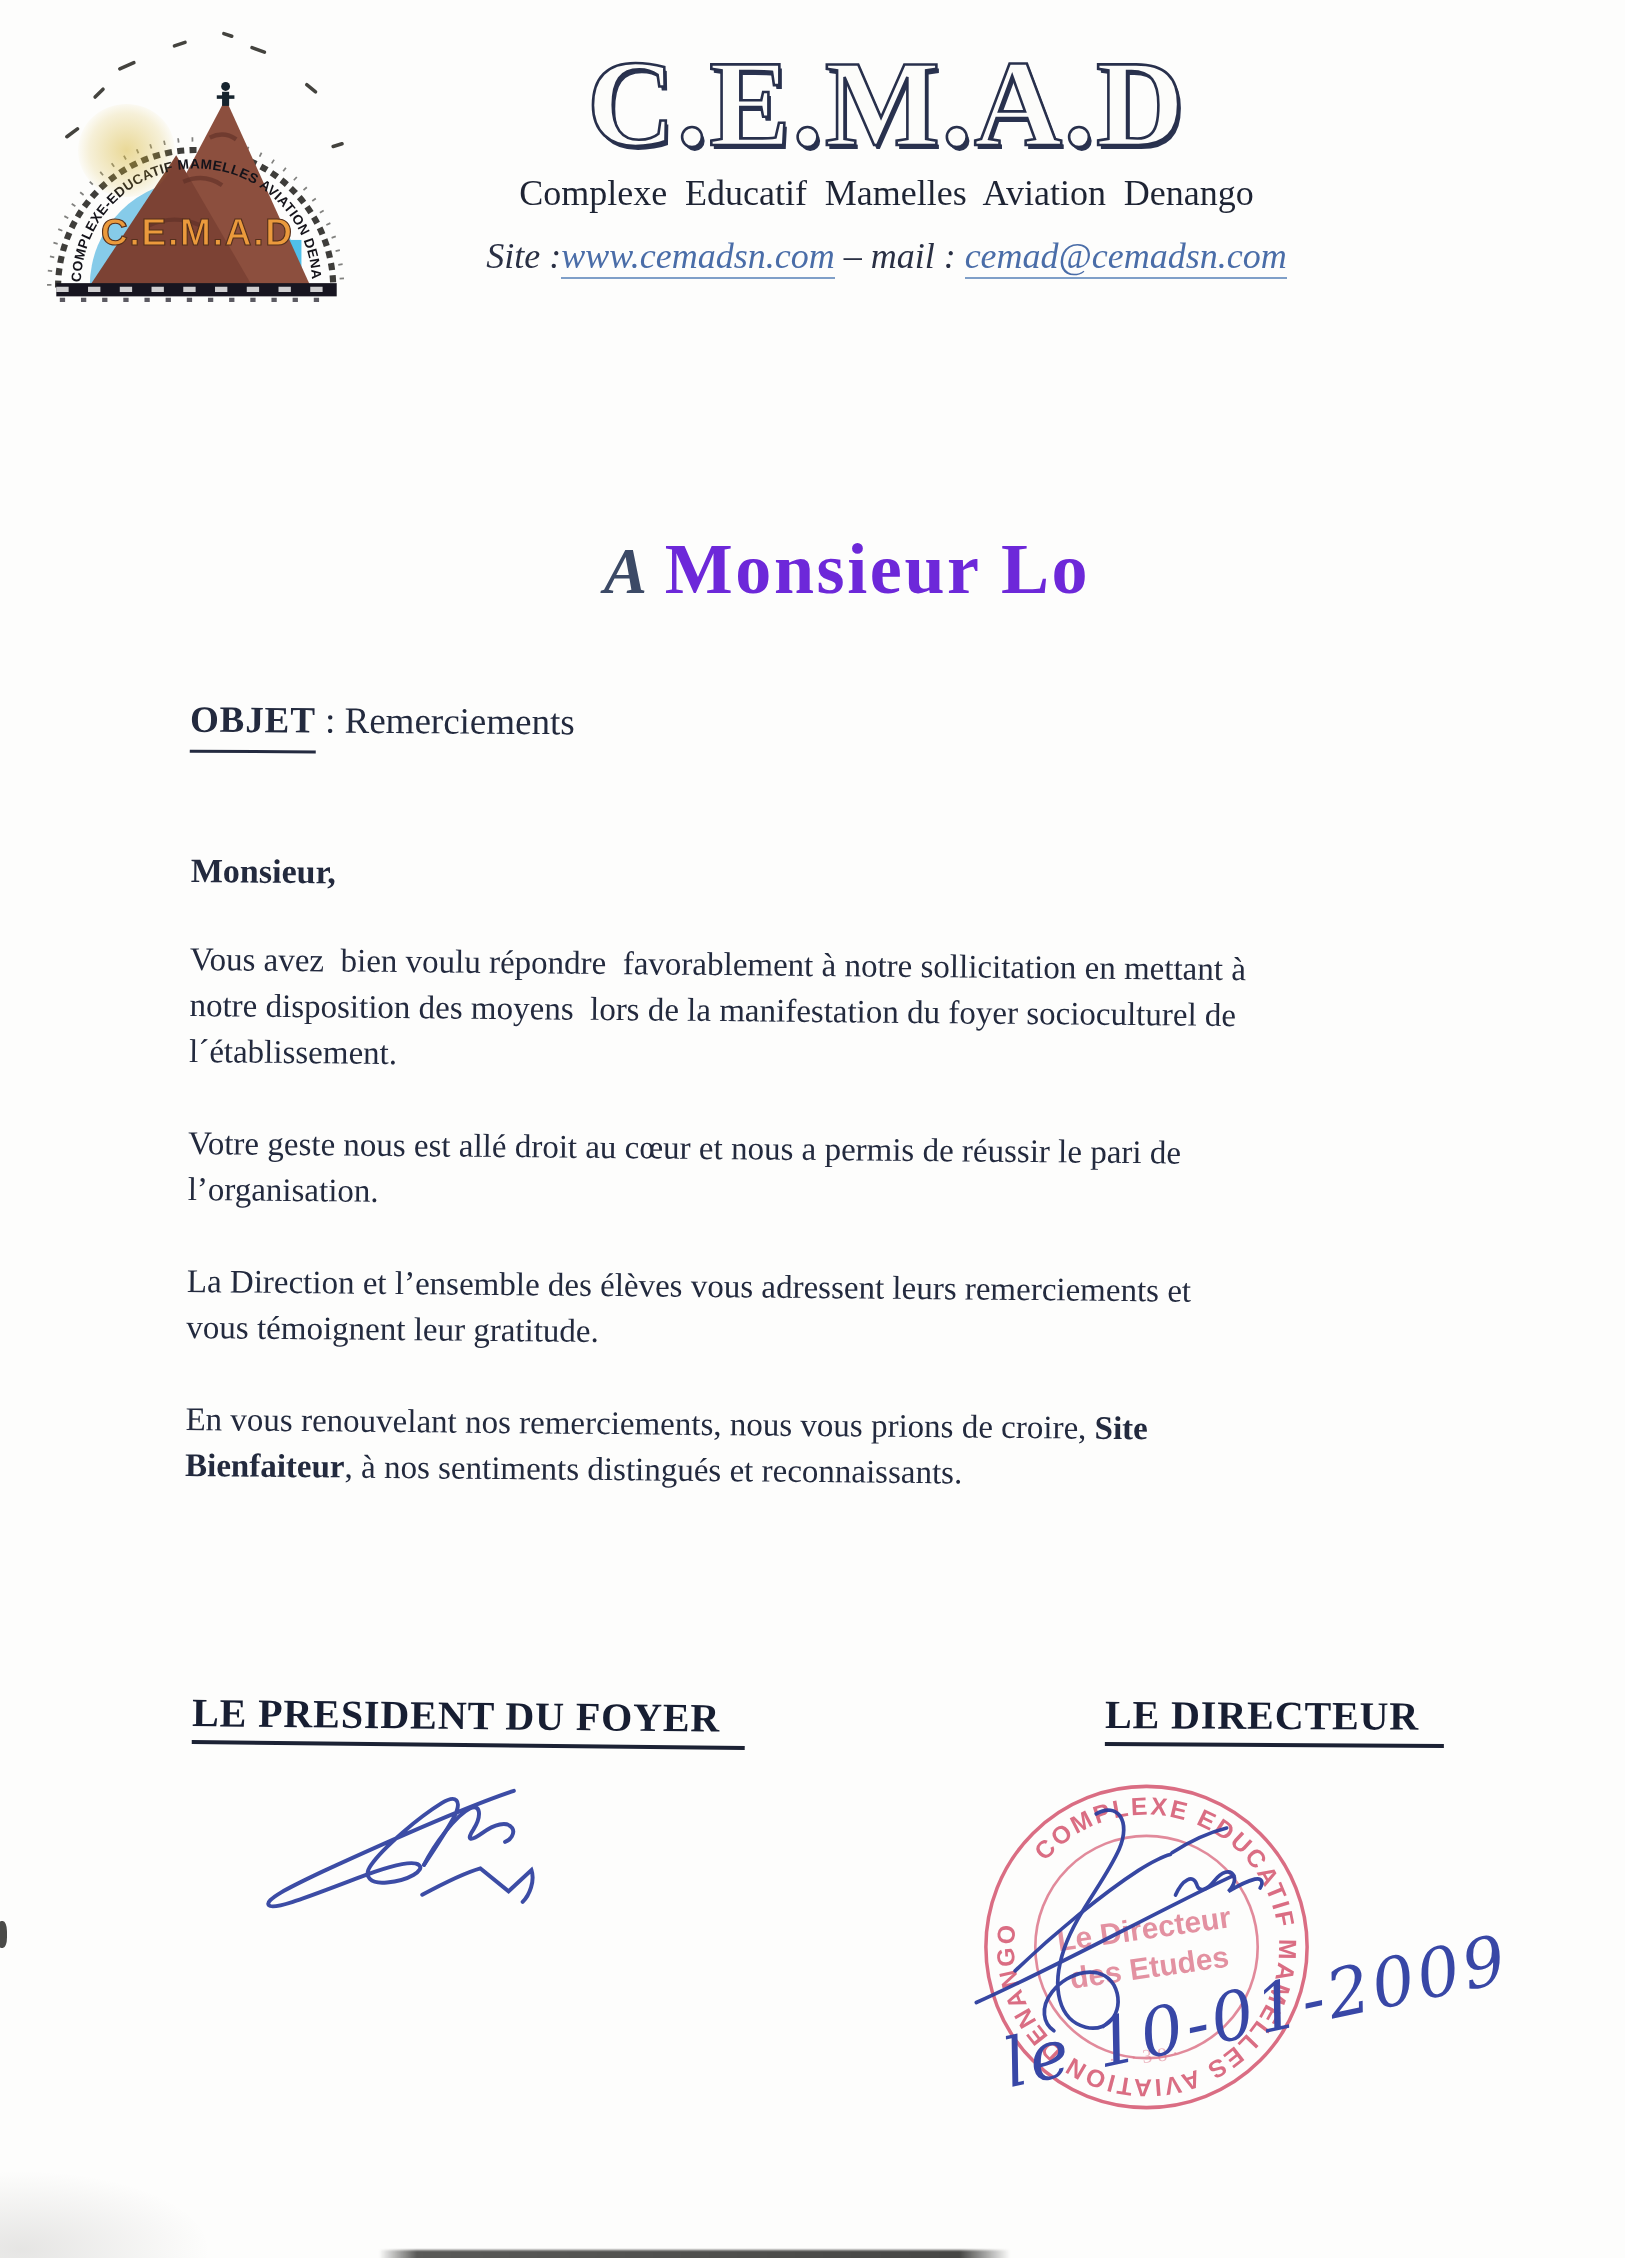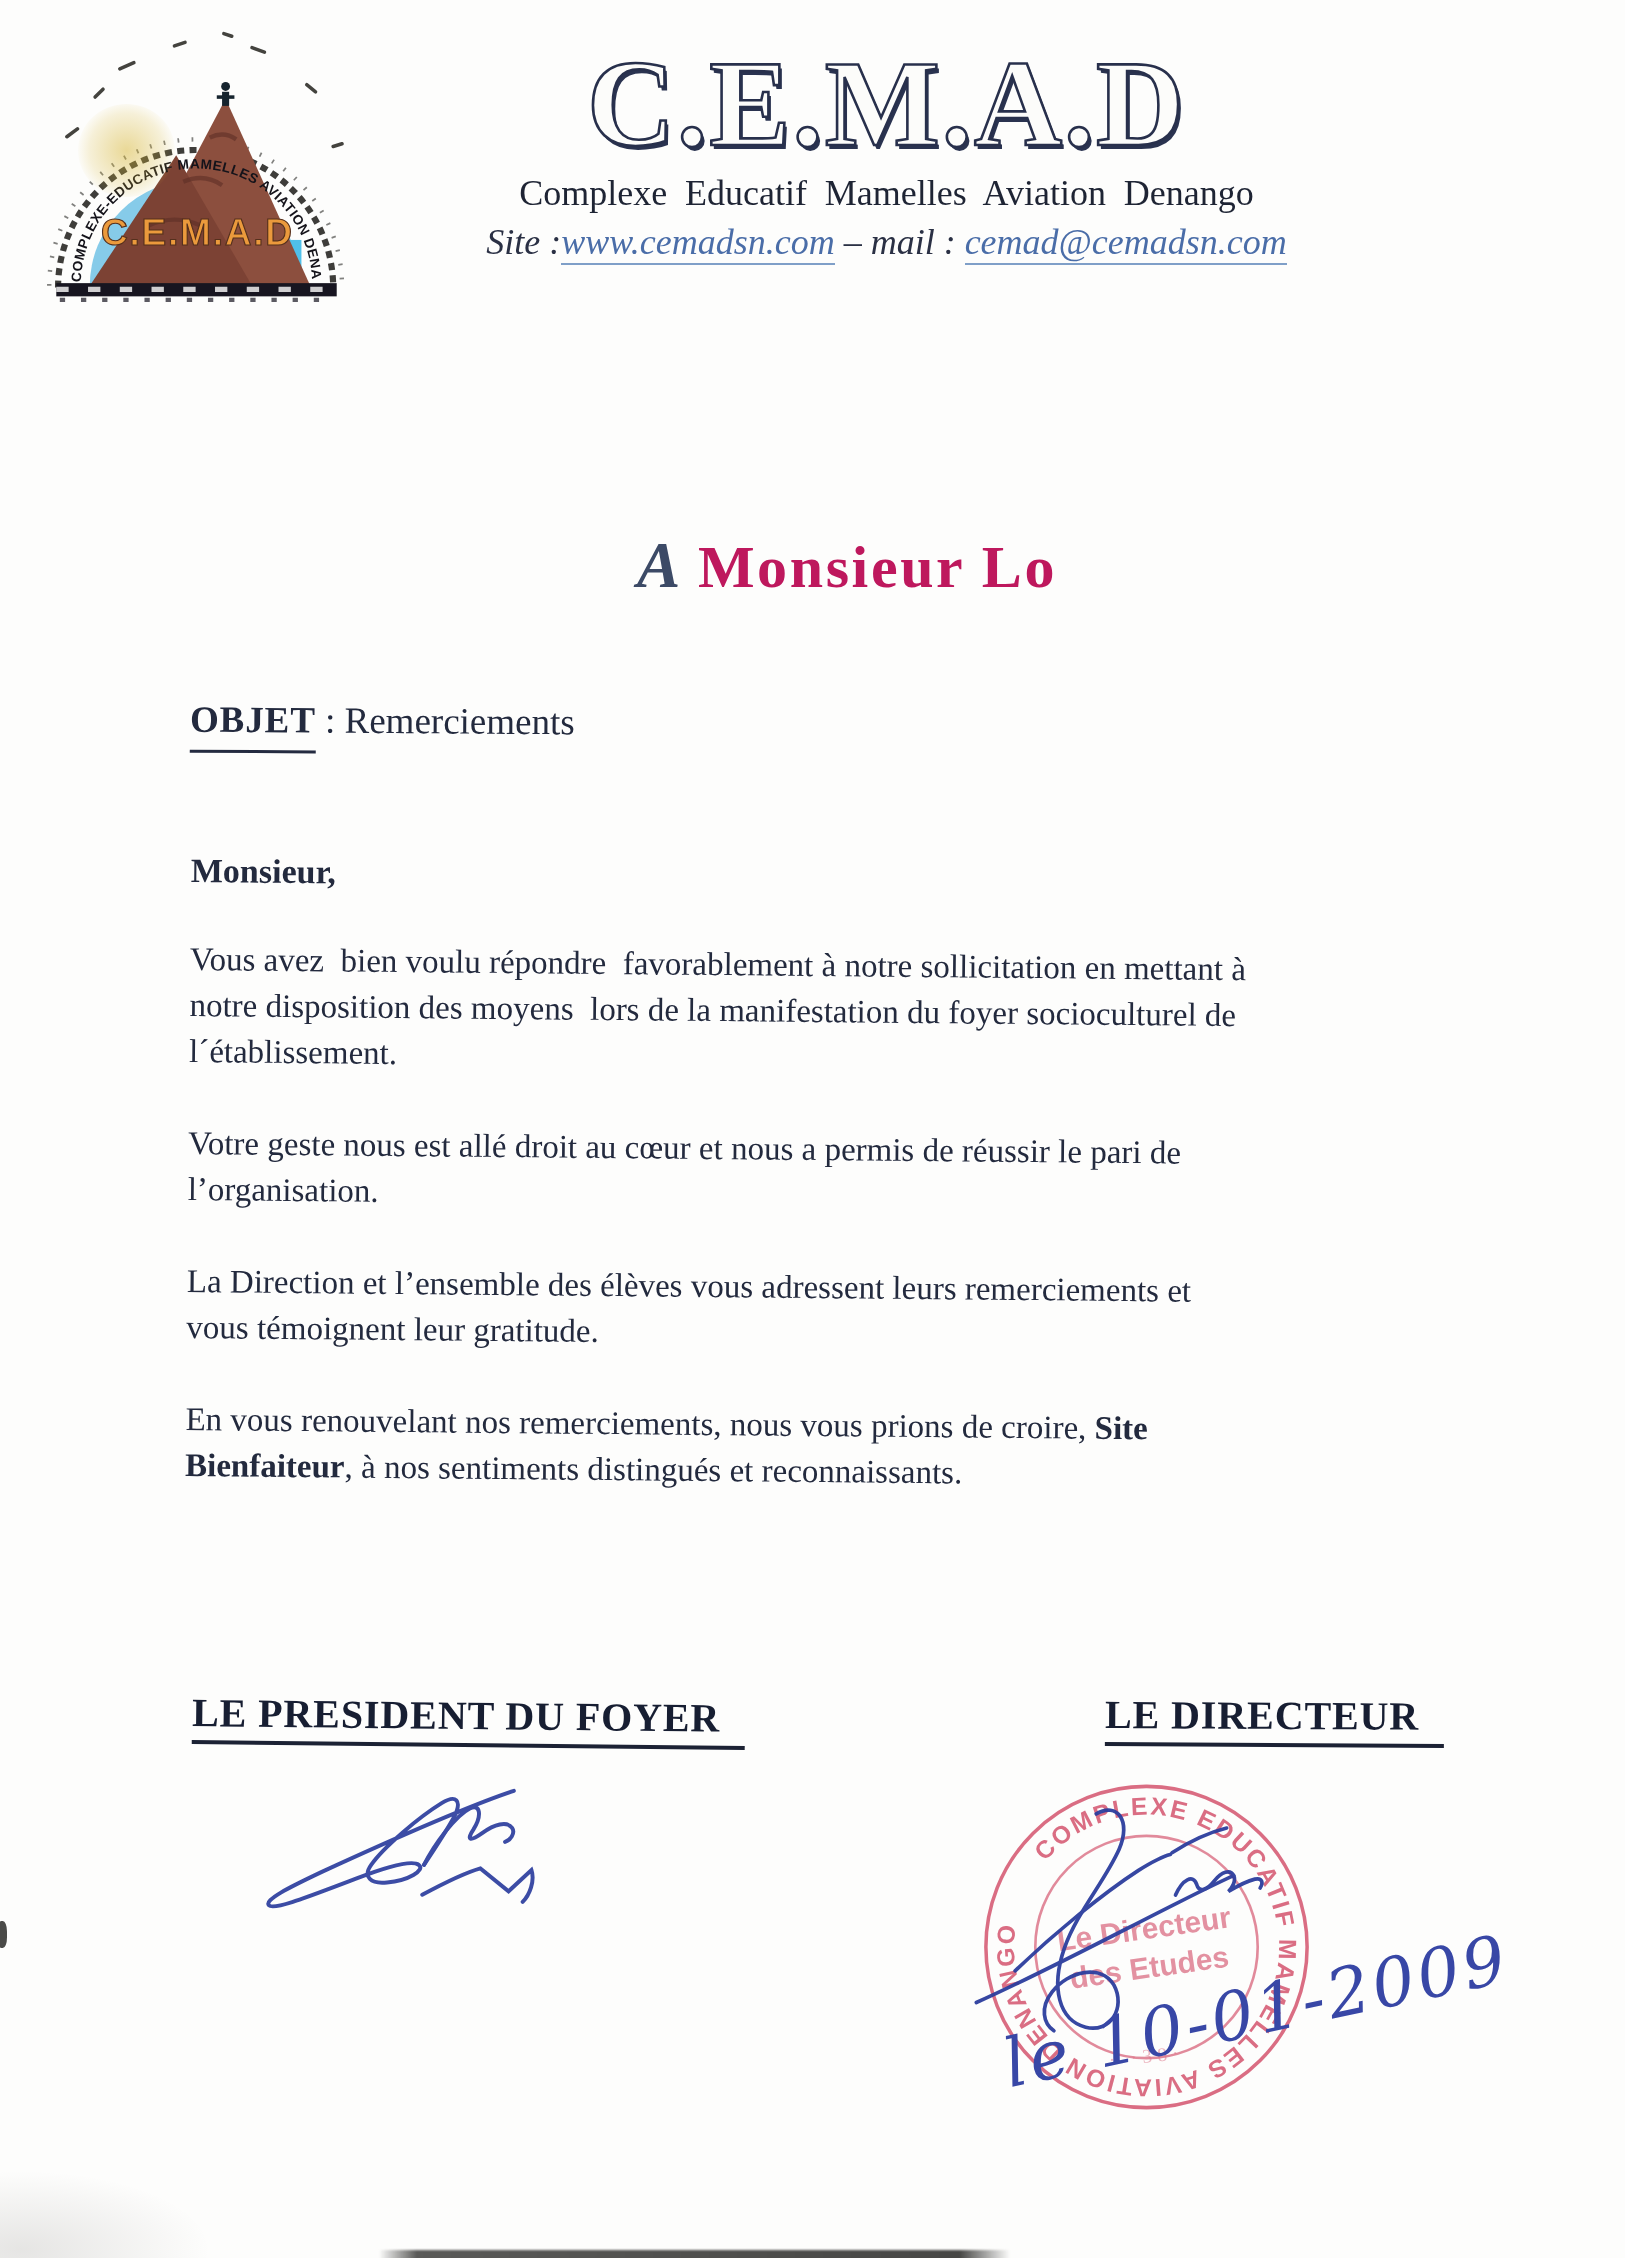--- a/index.html
+++ b/index.html
@@ -10,27 +10,27 @@
   }
   
   .logo { position:absolute; left:42px; top:23px; width:309px; height:291px; }
   .letterhead { position:absolute; left:353px; top:42px; width:1067px; text-align:center; }
   .acronym-big {
     font-weight:bold; font-size:122px; line-height:1.02; letter-spacing:1.8px;
     color:#fcfcfa; -webkit-text-stroke:2.6px #28304c;
     text-shadow:2.6px 3.5px 0 #2a3350;
   }
   .subtitle { font-size:36px; word-spacing:8.8px; margin-top:5.3px; color:#1e2434; }
-  .siteline { font-size:36px; font-style:italic; margin-top:7px; color:#2a3044; }
+  .siteline { font-size:36px; font-style:italic; margin-top:21px; color:#2a3044; }
   .siteline .lnk { color:#4a6da8; border-bottom:2.6px solid #7f9fc8; padding-bottom:0.9px; }
   .telline { font-size:35px; font-style:italic; margin-top:7px; letter-spacing:1.8px; color:#2a3044; }
   
   .addressee { position:absolute; left:0; top:528px; width:1626px; text-align:center; transform:translateX(34px); }
   .addressee .a-script { font-style:italic; font-weight:bold; font-size:65px; color:#3c4a66; margin-right:17.6px; }
-  .addressee .a-name { font-weight:bold; font-size:60px; letter-spacing:2.6px; color:#be185d; }
+  .addressee .a-name { font-weight:bold; font-size:72px; letter-spacing:2.6px; color:#6d28d9; }
   
   .objet { position:absolute; left:190px; top:699px; font-size:37px; transform:rotate(.4deg); }
   .objet .lbl { font-weight:bold; letter-spacing:0.9px; border-bottom:3.5px solid #242b40; padding-bottom:10px; }
   .body { position:absolute; left:191px; top:852px; width:1341px; font-size:33px; transform:rotate(.55deg); transform-origin:left top; }
   .body .line { line-height:46px; white-space:pre-wrap; }
   .body p { margin:0 0 46px 0; }
   .salutation { font-weight:bold; font-size:34px; }
   .bold-inline { font-weight:bold; }
   
   .sig-title { position:absolute; font-size:40px; font-weight:bold; letter-spacing:0.9px; color:#171e32; }

